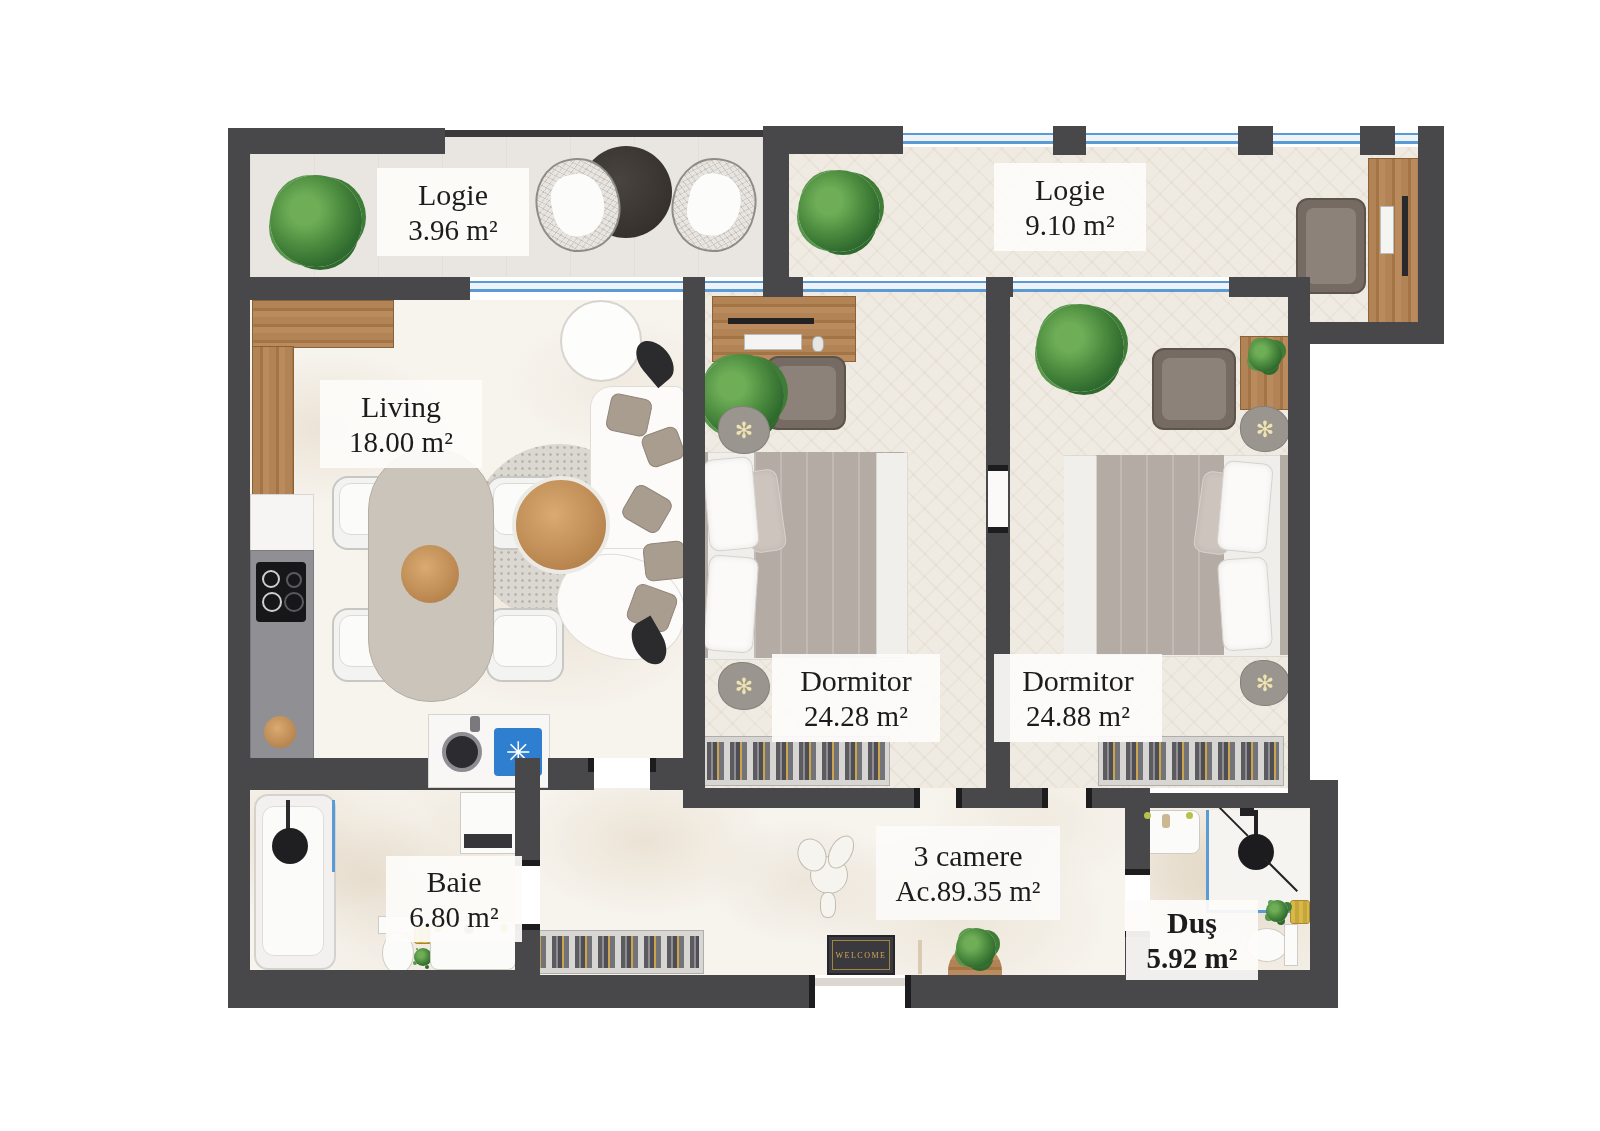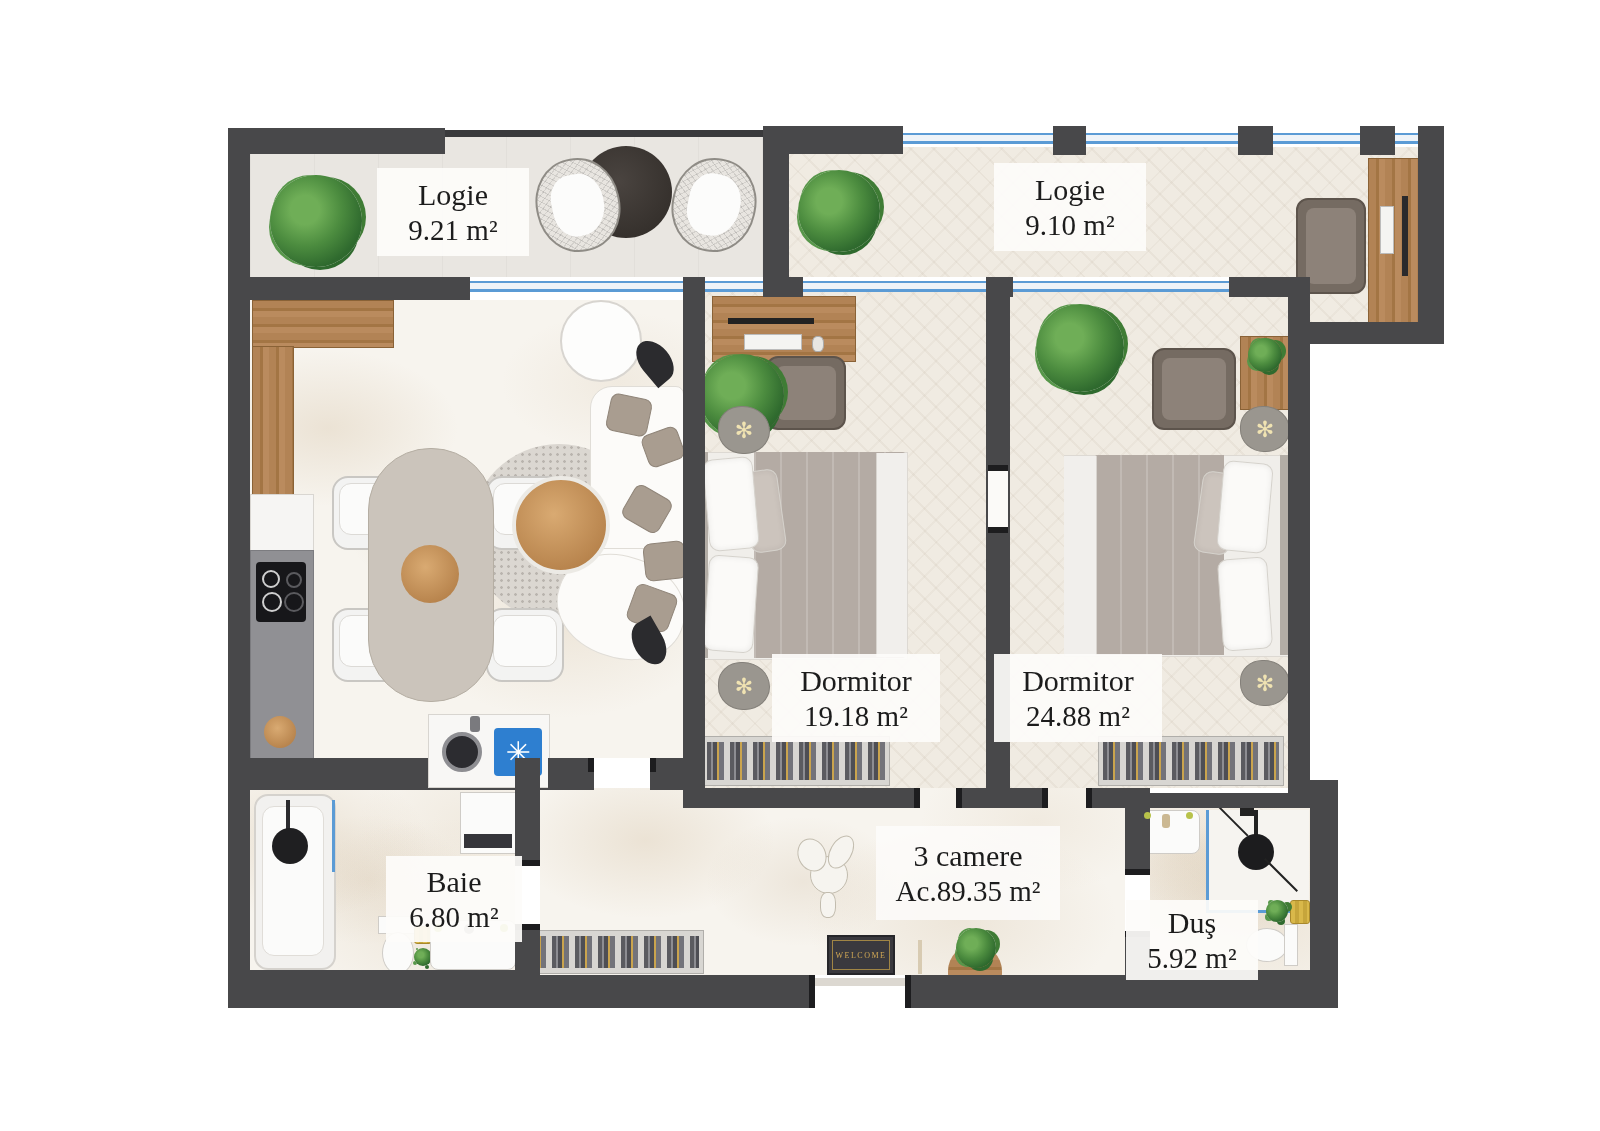--- a/index.html
+++ b/index.html
@@ -279,39 +279,43 @@
   <div class="abs" style="left:1238px;top:834px;width:36px;height:36px;border-radius:50%;background:#1c1c1e;z-index:6;"></div>
   <div class="abs" style="left:1212px;top:820px;width:42px;height:2px;background:#222;transform:rotate(45deg);z-index:6;"></div>
   <div class="abs" style="left:1258px;top:874px;width:46px;height:2px;background:#222;transform:rotate(45deg);z-index:6;"></div>
   <div class="towel" style="left:1290px;top:900px;width:18px;height:22px;"></div>
   <div class="plant" style="left:1266px;top:900px;width:22px;height:22px;"></div>
   <div class="abs" style="left:1246px;top:928px;width:40px;height:32px;background:#fbfbfa;border:1px solid #cfccc7;border-radius:50%;z-index:6;"></div>
   <div class="white-app" style="left:1284px;top:924px;width:12px;height:40px;"></div>
 
   <div class="label" style="left:377px;top:168px;width:152px;height:88px;">
     <div class="rn">Logie</div>
-    <div class="ra">9.21 m²</div>
+    <div class="ra">3.96 m²</div>
   </div>
   <div class="label" style="left:994px;top:163px;width:152px;height:88px;">
     <div class="rn">Logie</div>
     <div class="ra">9.10 m²</div>
   </div>
+  <div class="label" style="left:320px;top:380px;width:162px;height:88px;">
+    <div class="rn">Living</div>
+    <div class="ra">18.00 m²</div>
+  </div>
   <div class="label" style="left:772px;top:654px;width:168px;height:88px;">
     <div class="rn">Dormitor</div>
-    <div class="ra">19.18 m²</div>
+    <div class="ra">24.28 m²</div>
   </div>
   <div class="label" style="left:994px;top:654px;width:168px;height:88px;">
     <div class="rn">Dormitor</div>
     <div class="ra">24.88 m²</div>
   </div>
   <div class="label" style="left:386px;top:856px;width:136px;height:86px;">
     <div class="rn">Baie</div>
     <div class="ra">6.80 m²</div>
   </div>
-  <div class="label" style="left:1126px;top:900px;width:132px;height:80px;">
+  <div class="label" style="left:1126px;top:900px;width:132px;height:80px;font-weight:bold;">
     <div class="rn">Duş</div>
     <div class="ra">5.92 m²</div>
   </div>
   <div class="label" style="left:876px;top:826px;width:184px;height:94px;background:rgba(253,252,250,.85);">
     <div class="rn">3 camere</div>
     <div class="ra">Ac.89.35 m²</div>
   </div>
 
 </div>
 

